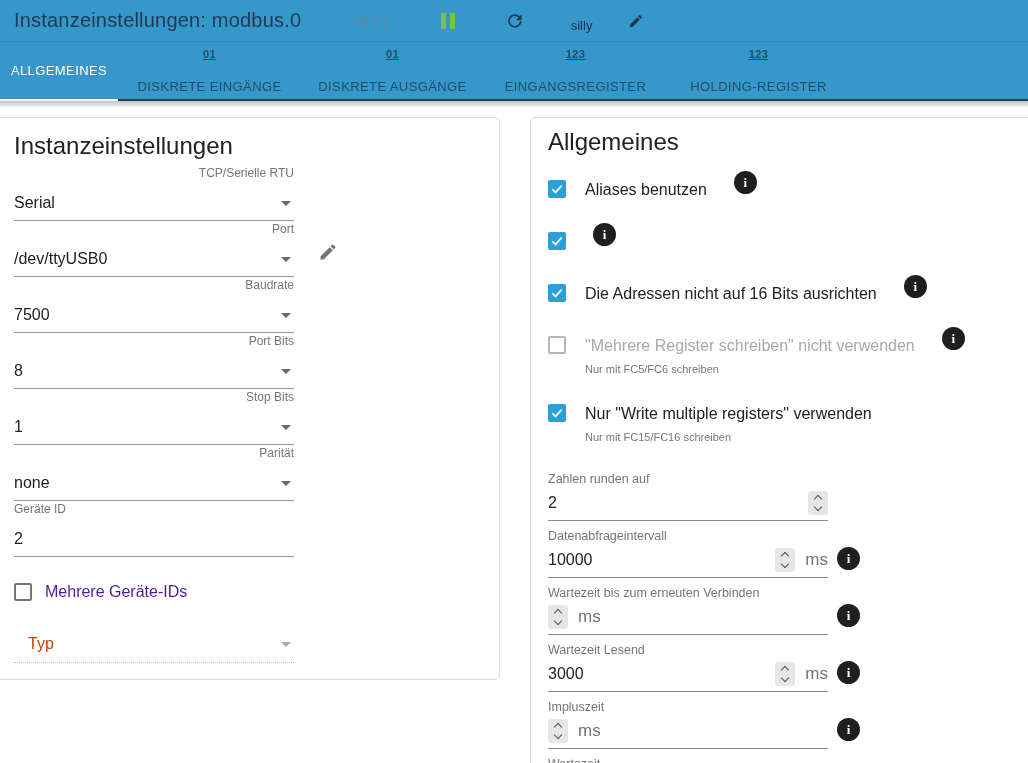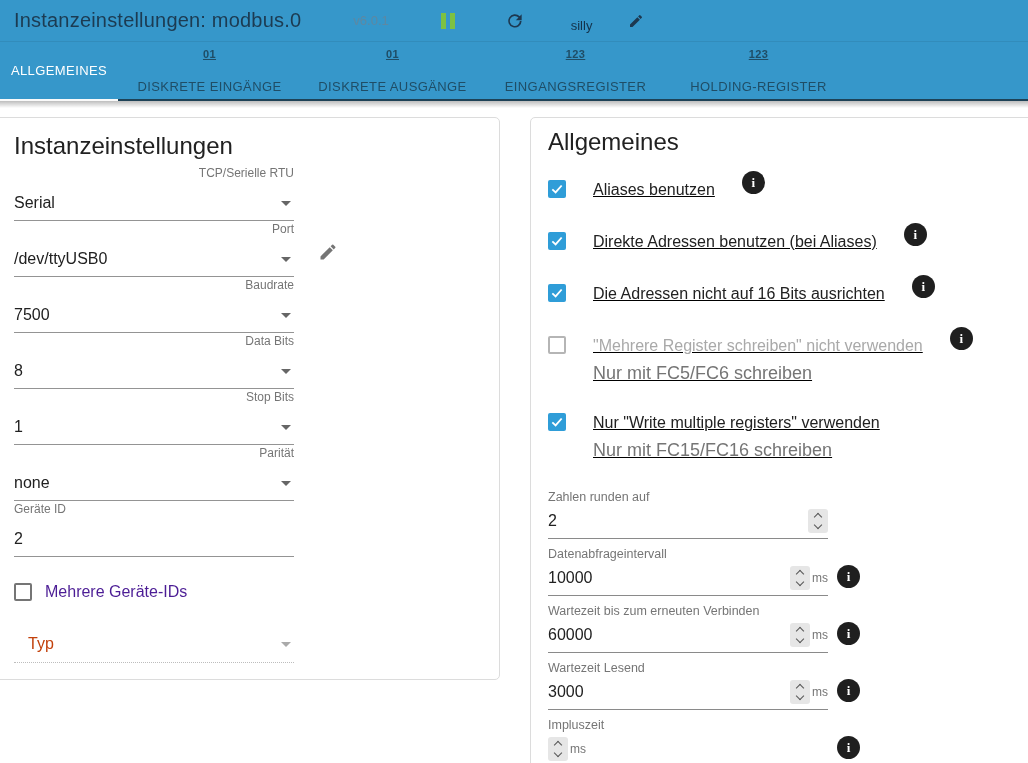--- a/index.html
+++ b/index.html
@@ -64,45 +64,45 @@
 
   
   .cbx { width:18px; height:18px; border-radius:2px; flex:none; display:flex;
          align-items:center; justify-content:center; cursor:pointer; }
   .cbx.checked { background:#2f9dd8; }
   .cbx.unchecked { background:#fff; border:2px solid #757575; }
   .cbx.unchecked.dim { border-color:#b5b5b5; }
 
   
   .rcheck-row { display:flex; align-items:flex-start; margin-bottom:29px; }
-  .rcheck-text { margin-left:27px;text-decoration:underline; }
+  .rcheck-text { margin-left:19px; }
   .rcheck-label { font-size:16px; color:#212121; line-height:20px; }
   .rcheck-row.disabled .rcheck-label { color:#a9a9a9; }
-  .rcheck-sub { display:block; font-size:18px; color:#757575; margin-top:7px; }
+  .rcheck-sub { display:block; font-size:11px; color:#757575; margin-top:7px; }
   .info-icon { width:23px; height:23px; border-radius:50%; background:#1f1f1f;
                color:#fff; font-size:13px; font-weight:bold; line-height:1;
                display:inline-flex; align-items:center; justify-content:center;
                flex:none; cursor:pointer; font-family:"Liberation Serif", serif; }
   .rcheck-row .info-icon { margin-left:27px; transform:translateY(-9px); }
 
   
   .num-row { margin-bottom:8px; }
   .num-label { font-size:12.5px; color:#757575; margin-bottom:5px; }
   .num-line { display:flex; align-items:center; }
   .num-field { width:280px; display:flex; align-items:center;
                border-bottom:1px solid #8a8a8a; padding-bottom:5px; }
   .num-value { flex:1; font-size:16px; color:#212121; height:24px;
                display:flex; align-items:center; }
   .spinner { width:20px; height:24px; background:#e6e6e6; border-radius:3px;
              display:flex; flex-direction:column; align-items:center;
              justify-content:center; cursor:pointer; }
   .chev { width:6px; height:6px; border-left:1.6px solid #555; border-top:1.6px solid #555; }
   .chev.up { transform:rotate(45deg); margin-bottom:1px; margin-top:3px; }
   .chev.down { transform:rotate(225deg); margin-top:1px; margin-bottom:3px; }
-  .num-unit { font-size:12px; color:#757575; margin-left:2px; }
+  .num-unit { font-size:17px; color:#757575; margin-left:10px; }
   .num-line .info-icon { margin-left:9px; transform:translateY(-5px); }
 
   svg { display:block; }
 </style>
 </head>
 <body>
 
 <div class="appbar">
   <span class="app-title">Instanzeinstellungen: modbus.0</span>
   <span class="app-version">v6.0.1</span>
@@ -172,21 +172,21 @@
 
   <div class="lfield">
     <div class="lfield-label indent">Baudrate</div>
     <div class="lfield-row">
       <span class="lfield-value">7500</span>
       <span class="arrow-down"></span>
     </div>
   </div>
 
   <div class="lfield">
-    <div class="lfield-label indent">Data Bits</div>
+    <div class="lfield-label indent">Port Bits</div>
     <div class="lfield-row">
       <span class="lfield-value">8</span>
       <span class="arrow-down"></span>
     </div>
   </div>
 
   <div class="lfield">
     <div class="lfield-label indent">Stop Bits</div>
     <div class="lfield-row">
       <span class="lfield-value">1</span>
@@ -234,23 +234,20 @@
     </div>
     <span class="info-icon">i</span>
   </div>
 
   <div class="rcheck-row">
     <span class="cbx checked">
       <svg width="14" height="14" viewBox="0 0 18 18">
           <polyline points="3,9.5 7.2,13.3 15,4.5" fill="none" stroke="#fff" stroke-width="2.4"></polyline>
         </svg>
     </span>
-    <div class="rcheck-text">
-      <span class="rcheck-label">Direkte Adressen benutzen (bei Aliases)</span>
-    </div>
     <span class="info-icon">i</span>
   </div>
 
   <div class="rcheck-row">
     <span class="cbx checked">
       <svg width="14" height="14" viewBox="0 0 18 18">
           <polyline points="3,9.5 7.2,13.3 15,4.5" fill="none" stroke="#fff" stroke-width="2.4"></polyline>
         </svg>
     </span>
     <div class="rcheck-text">
@@ -305,21 +302,20 @@
         <span class="num-unit">ms</span>
       </div>
       <span class="info-icon">i</span>
     </div>
   </div>
 
   <div class="num-row">
     <div class="num-label">Wartezeit bis zum erneuten Verbinden</div>
     <div class="num-line">
       <div class="num-field">
-        <span class="num-value">60000</span>
         <span class="spinner">
             <i class="chev up"></i>
             <i class="chev down"></i>
           </span>
         <span class="num-unit">ms</span>
       </div>
       <span class="info-icon">i</span>
     </div>
   </div>
 

